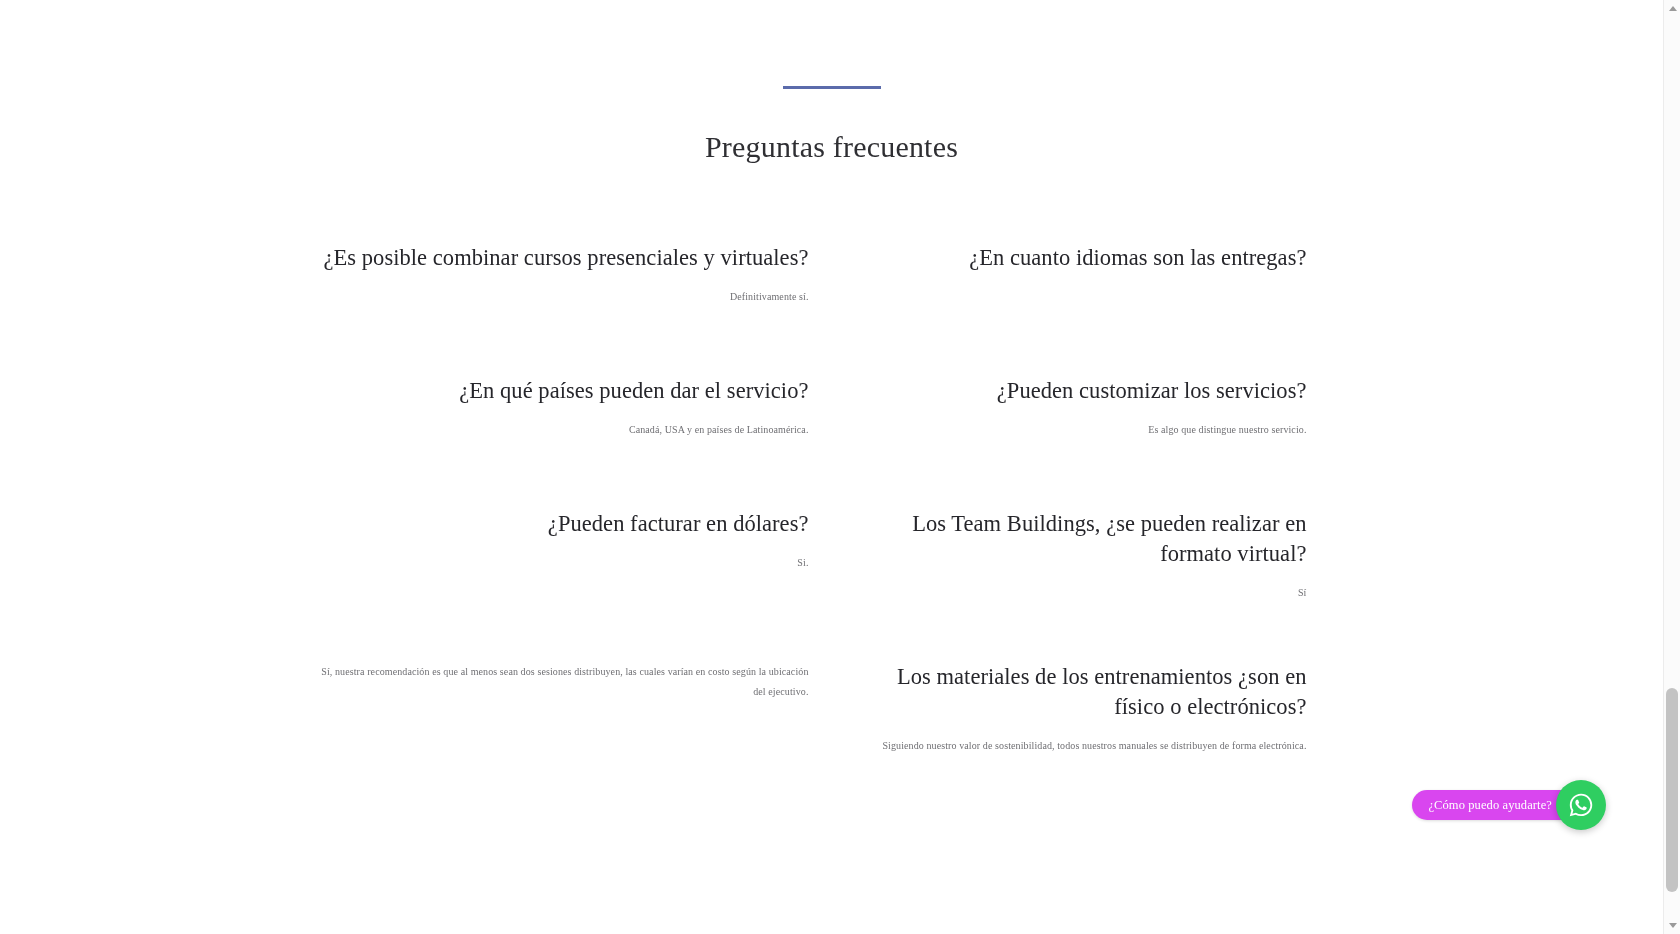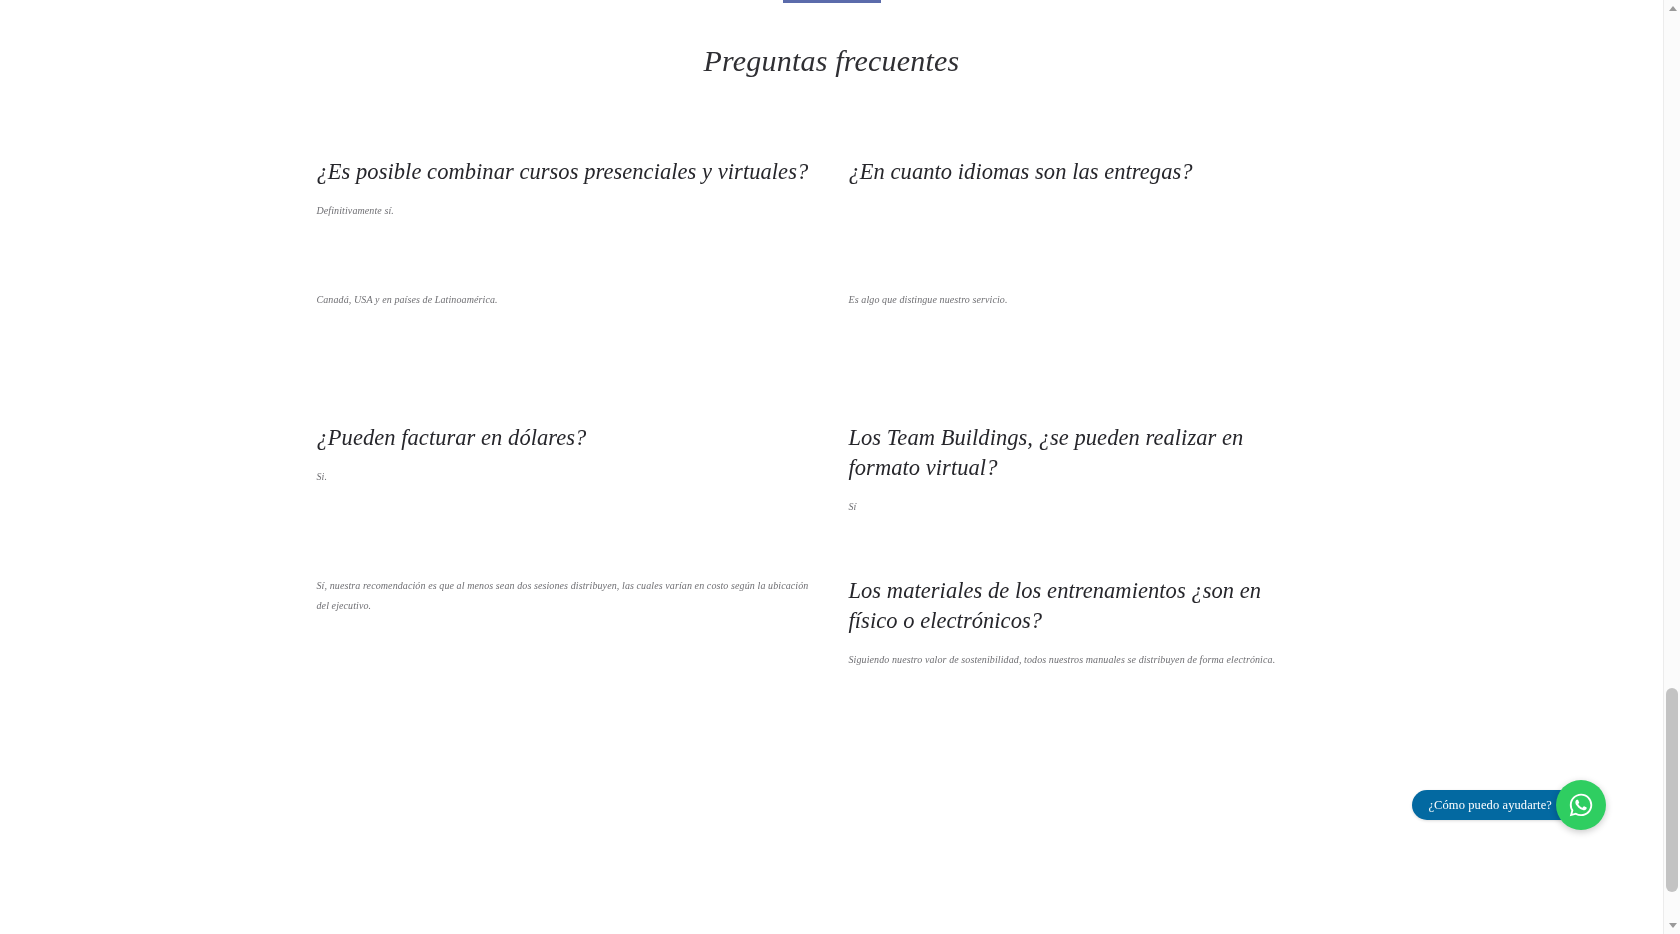--- a/index.html
+++ b/index.html
@@ -22,21 +22,21 @@
     background: #ffffff;
     overflow: hidden;
   }
 
   
   .faq-section {
     position: absolute;
     left: 0;
     top: 0;
     width: 1663px;
-    font-style: italic;
+    padding-top: 86px;
   }
 
   .section-head {
     width: 100%;
     text-align: center;
   }
 
   .divider {
     width: 98px;
     height: 3px;
@@ -63,20 +63,21 @@
     display: grid;
     grid-template-columns: 532px 498px;
     column-gap: 0px;
     row-gap: 0px;
   }
 
   .faq-item {
     padding-right: 40px;
     box-sizing: border-box;
     min-height: 133px;
+    text-align: right;
   }
 
   .faq-item.tall {
     min-height: 153px;
   }
 
   .faq-q {
     font-family: "Liberation Serif", "DejaVu Serif", serif;
     font-size: 22.5px;
     font-weight: 400;
@@ -101,21 +102,21 @@
     position: absolute;
     right: 74px;
     bottom: 104px;
     display: flex;
     align-items: center;
     gap: 0px;
     z-index: 40;
   }
 
   .wa-label {
-    background: #0369a1;
+    background: #d946ef;
     color: #ffffff;
     font-family: "Liberation Serif", "DejaVu Serif", serif;
     font-size: 12.5px;
     line-height: 1;
     padding: 9px 18px 9px 16px;
     border-radius: 16px 0 0 16px;
     white-space: nowrap;
     margin-right: -14px;
     box-shadow: 0 1px 3px rgba(0,0,0,0.14);
     letter-spacing: 0.1px;
@@ -199,24 +200,26 @@
       <div class="faq-item">
         <p class="faq-q">¿Es posible combinar cursos presenciales y virtuales?</p>
         <p class="faq-a">Definitivamente sí.</p>
       </div>
 
       <div class="faq-item">
         <p class="faq-q">¿En cuanto idiomas son las entregas?</p>
       </div>
 
       <div class="faq-item">
+        <p class="faq-q">¿En qué países pueden dar el servicio?</p>
         <p class="faq-a">Canadá, USA y en países de Latinoamérica.</p>
       </div>
 
       <div class="faq-item">
+        <p class="faq-q">¿Pueden customizar los servicios?</p>
         <p class="faq-a">Es algo que distingue nuestro servicio.</p>
       </div>
 
       <div class="faq-item tall">
         <p class="faq-q">¿Pueden facturar en dólares?</p>
         <p class="faq-a">Si.</p>
       </div>
 
       <div class="faq-item tall">
         <p class="faq-q">Los Team Buildings, ¿se pueden realizar en formato virtual?</p>

